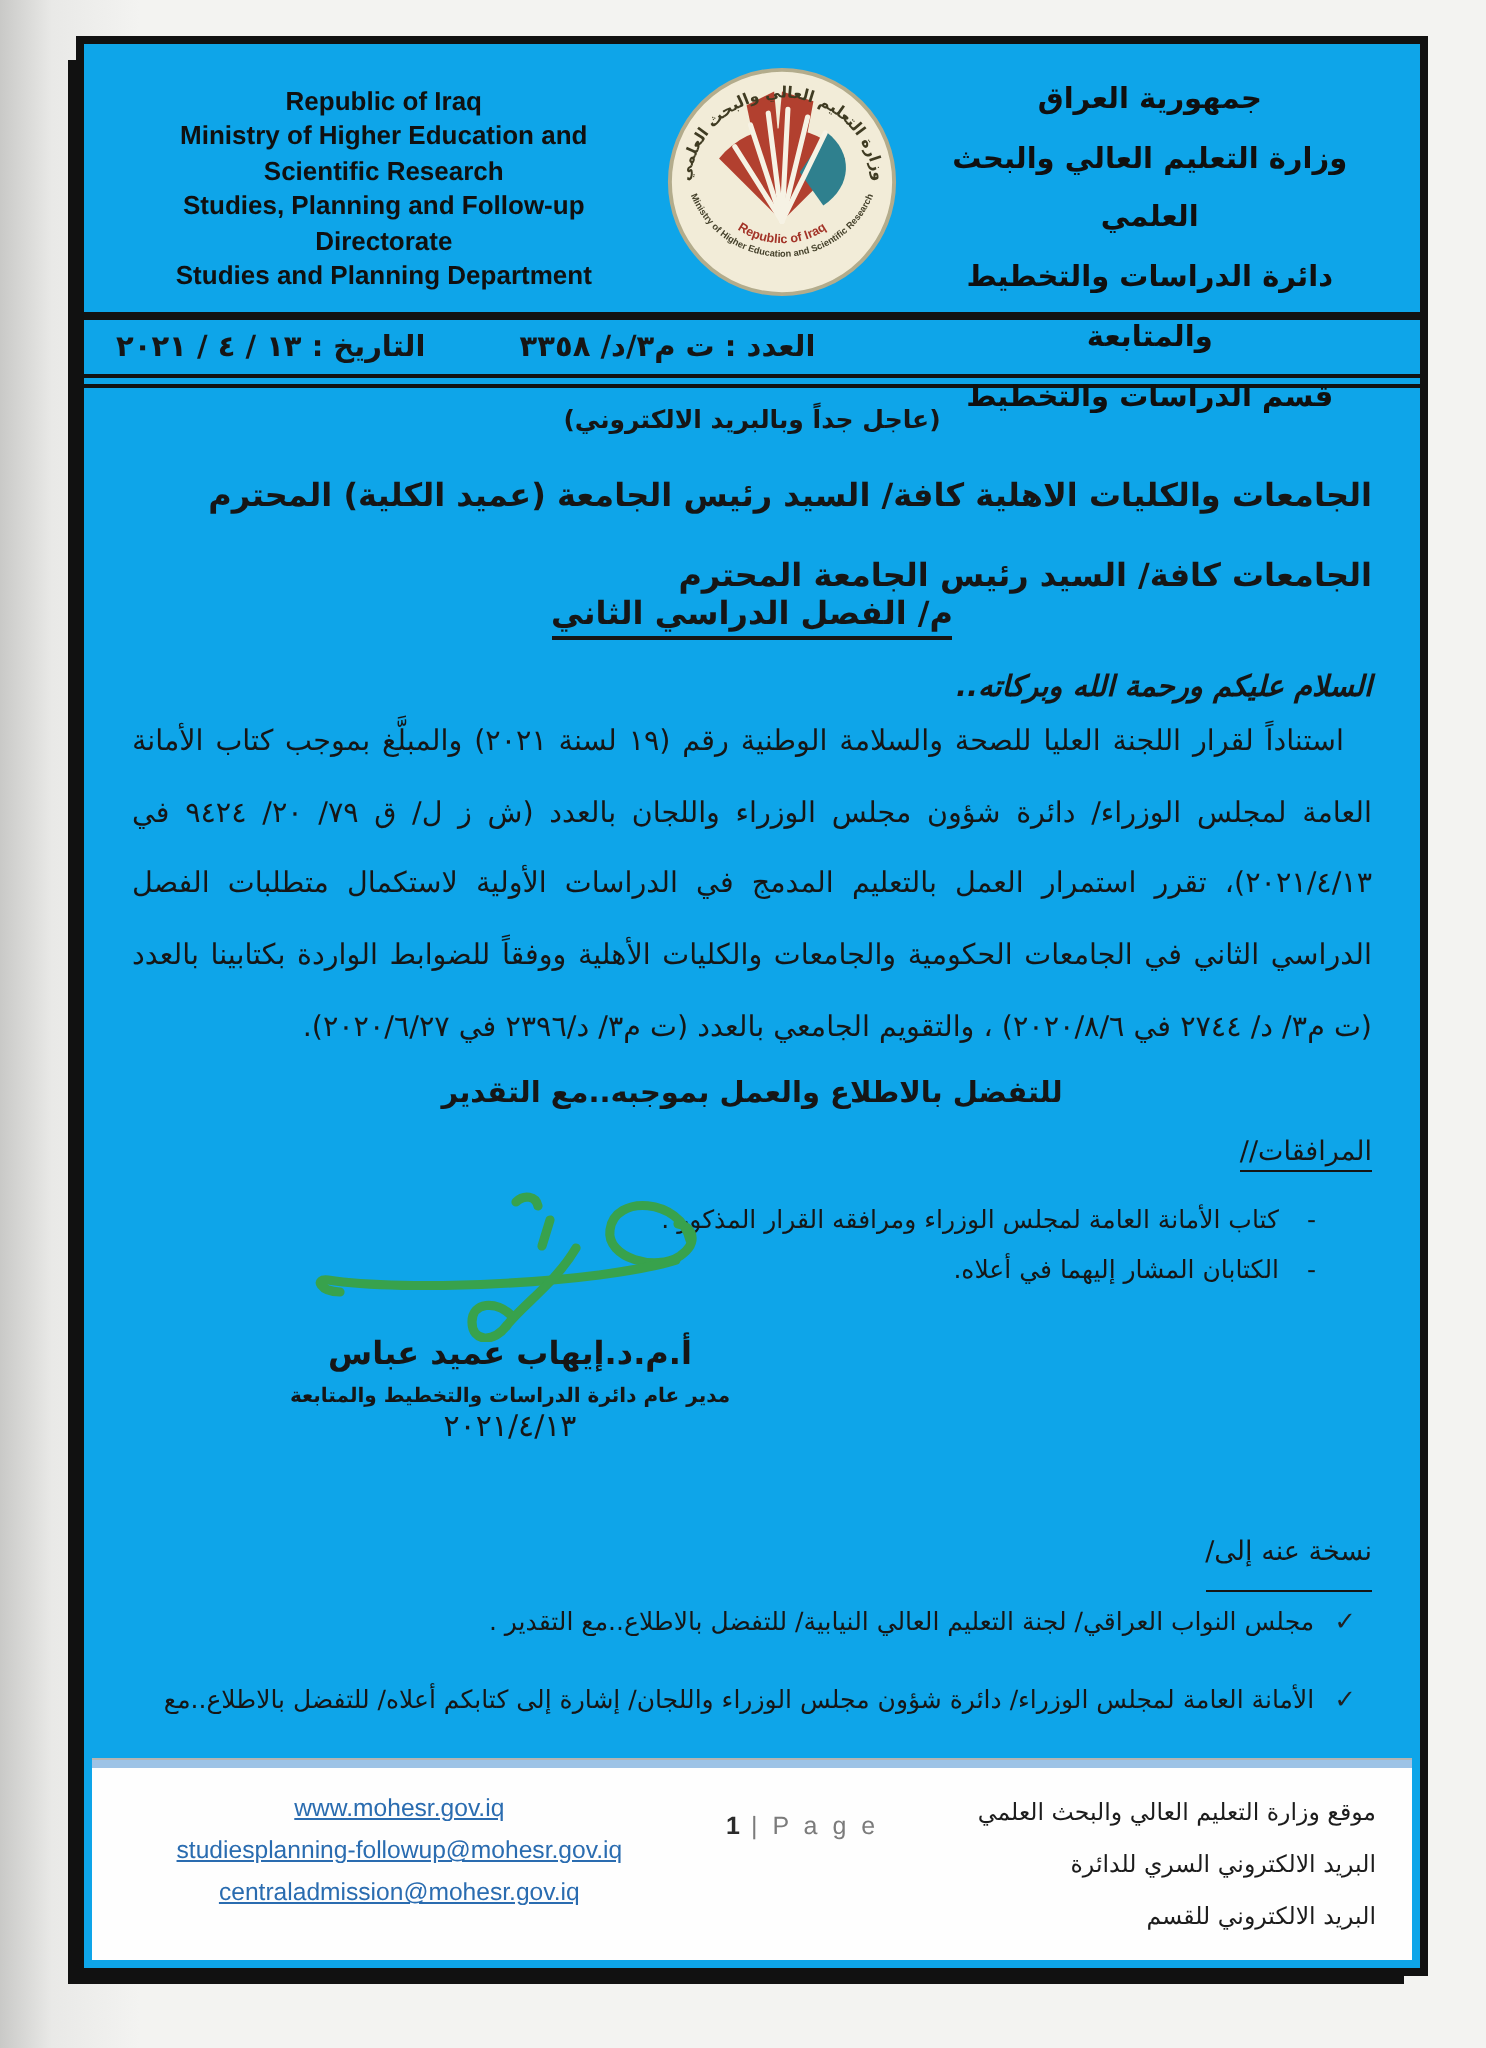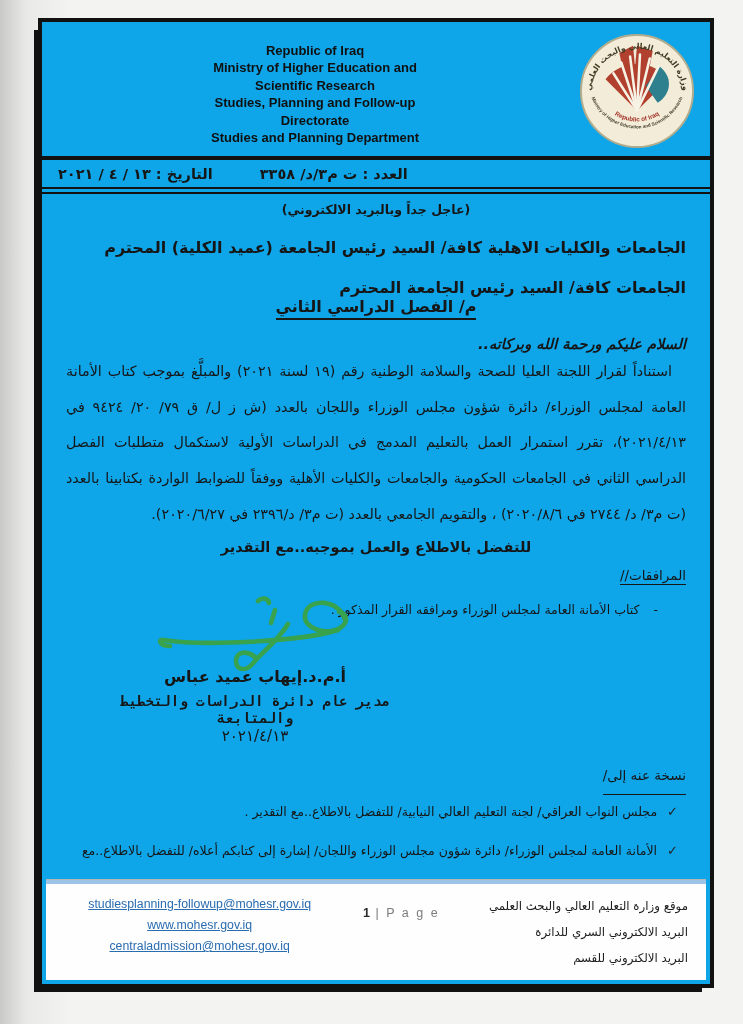--- a/index.html
+++ b/index.html
@@ -42,21 +42,21 @@
   .para{font-size:14.3px;line-height:2.5;text-align:justify;margin-top:2px;text-indent:14px;}
   .closing{text-align:center;font-weight:bold;font-size:14.5px;margin-top:6px;}
   
   .attach-sig{position:relative;margin-top:10px;height:200px;}
   .attach-title span{font-weight:normal;font-size:13.5px;border-bottom:1.5px solid #161616;padding-bottom:1px;}
   .attach-items{margin-top:13px;font-size:12.5px;line-height:2.0;padding-right:28px;}
   .attach-items .dash{margin-left:14px;}
   .sig-block{position:absolute;left:46px;top:24px;width:286px;text-align:center;}
   .sig-block svg{display:block;margin:0 auto -4px auto;}
   .sig-name{font-weight:bold;font-size:16px;}
-  .sig-title{font-weight:bold;font-size:14px;margin-top:7px;font-family:Liberation Mono, monospace;}
+  .sig-title{font-weight:bold;font-size:10px;margin-top:7px;}
   .sig-date{font-weight:normal;font-size:15px;margin-top:0;}
   
   .copies-title span{font-weight:normal;font-size:13.5px;border-bottom:1.5px solid #161616;padding-bottom:11px;}
   .copies-items{margin-top:8px;font-size:12.5px;line-height:3.0;padding-right:8px;}
   .copies-items .check{color:#222;margin-left:10px;font-size:13px;}
   
   .page-footer{position:absolute;left:4px;right:4px;bottom:4px;background:#fefefe;}
   .footer-line{height:4px;background:var(--footer_line,#9dc3e6);border-top:1px solid #b5b5b3;margin-bottom:6px;}
   .footer-cols{display:flex;direction:ltr;padding:0 12px 8px 12px;align-items:flex-start;}
   .f-links{flex:1.25;text-align:center;font-family:"Liberation Sans",sans-serif;}
@@ -106,20 +106,24 @@
         </text>
         <text font-size="6.4" font-weight="bold" fill="#a33428" font-family="Liberation Sans, sans-serif">
           <textPath href="#arcMid" startOffset="50%" text-anchor="middle">Republic of Iraq</textPath>
         </text>
         <text font-size="4.7" font-weight="bold" fill="#45412b" font-family="Liberation Sans, sans-serif">
           <textPath href="#arcBot" startOffset="50%" text-anchor="middle">Ministry of Higher Education and Scientific Research</textPath>
         </text>
       </svg>
     </div>
 
+    <div class="hdr-ar">جمهورية العراق
+وزارة التعليم العالي والبحث العلمي
+دائرة الدراسات والتخطيط والمتابعة
+قسم الدراسات والتخطيط</div>
   </div>
 
   <div class="rule1"></div>
 
   <div class="ref-line">
     <span class="ref-number">العدد : ت م٣/د/ ٣٣٥٨</span>
     <span class="ref-date">التاريخ : ١٣ / ٤ / ٢٠٢١</span>
   </div>
 
   <div class="rule2"></div>
@@ -130,20 +134,21 @@
     <div class="addr">الجامعات كافة/ السيد رئيس الجامعة المحترم</div>
     <div class="subject"><span>م/ الفصل الدراسي الثاني</span></div>
     <div class="greeting">السلام عليكم ورحمة الله وبركاته..</div>
     <div class="para">استناداً لقرار اللجنة العليا للصحة والسلامة الوطنية رقم (١٩ لسنة ٢٠٢١) والمبلَّغ بموجب كتاب الأمانة العامة لمجلس الوزراء/ دائرة شؤون مجلس الوزراء واللجان بالعدد (ش ز ل/ ق ٧٩/ ٢٠/ ٩٤٢٤ في ٢٠٢١/٤/١٣)، تقرر استمرار العمل بالتعليم المدمج في الدراسات الأولية لاستكمال متطلبات الفصل الدراسي الثاني في الجامعات الحكومية والجامعات والكليات الأهلية ووفقاً للضوابط الواردة بكتابينا بالعدد (ت م٣/ د/ ٢٧٤٤ في ٢٠٢٠/٨/٦) ، والتقويم الجامعي بالعدد (ت م٣/ د/٢٣٩٦ في ٢٠٢٠/٦/٢٧).</div>
     <div class="closing">للتفضل بالاطلاع والعمل بموجبه..مع التقدير</div>
 
     <div class="attach-sig">
       <div class="attach-title"><span>المرافقات//</span></div>
       <div class="attach-items">
         <div><span class="dash">-</span><span>كتاب الأمانة العامة لمجلس الوزراء ومرافقه القرار المذكور .</span></div>
+        <div><span class="dash">-</span><span>الكتابان المشار إليهما في أعلاه.</span></div>
       </div>
 
       <div class="sig-block">
         <svg width="212" height="82" viewBox="0 0 212 82">
           <g fill="none" stroke="var(--signature,#38a24c)" stroke-width="4.6" stroke-linecap="round">
             <path d="M196 31 C191 10 158 8 156 26 C154 40 179 47 191 39 C201 32 197 24 190 23"></path>
             <path d="M189 41 C150 53 52 57 15 51 C8 50 11 57 21 57"></path>
             <path d="M139 35 C129 52 113 63 105 73 C98 83 87 82 87 72 C87 62 99 61 107 69"></path>
             <path d="M109 12 C113 8 119 9 120 14"></path>
             <path d="M126 21 L122 34"></path>
@@ -159,22 +164,22 @@
     <div class="copies-items">
       <div><span class="check">✓</span><span>مجلس النواب العراقي/ لجنة التعليم العالي النيابية/ للتفضل بالاطلاع..مع التقدير .</span></div>
       <div><span class="check">✓</span><span>الأمانة العامة لمجلس الوزراء/ دائرة شؤون مجلس الوزراء واللجان/ إشارة إلى كتابكم أعلاه/ للتفضل بالاطلاع..مع التقدير .</span></div>
     </div>
   </div>
 
   <div class="page-footer">
     <div class="footer-line"></div>
     <div class="footer-cols">
       <div class="f-links">
+        <a href="#">www.mohesr.gov.iq</a>
         <a href="#">studiesplanning-followup@mohesr.gov.iq</a>
-        <a href="#">www.mohesr.gov.iq</a>
         <a href="#">centraladmission@mohesr.gov.iq</a>
       </div>
       <div class="f-page"><b>1</b> <span>| P a g e</span></div>
       <div class="f-labels">موقع وزارة التعليم العالي والبحث العلمي
 البريد الالكتروني السري للدائرة
 البريد الالكتروني للقسم</div>
     </div>
   </div>
 
 </div>

